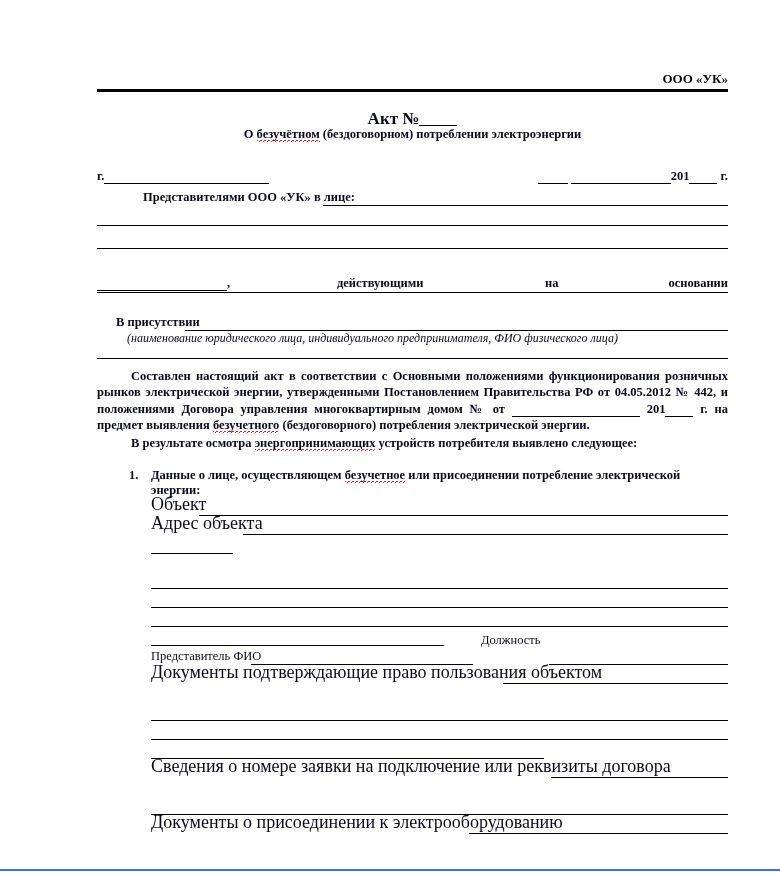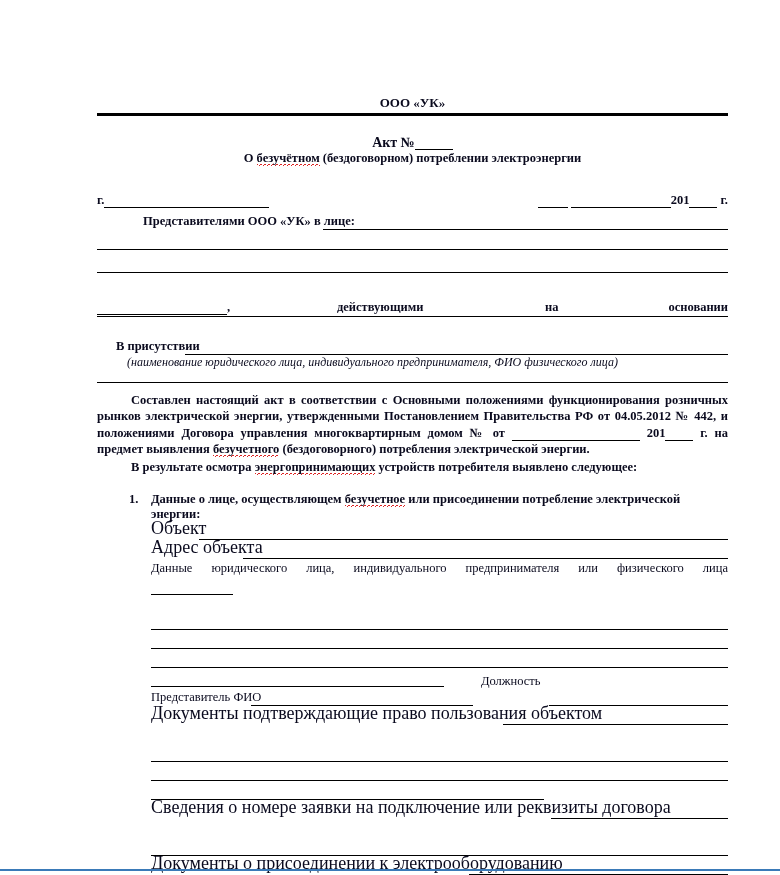--- a/index.html
+++ b/index.html
@@ -26,39 +26,39 @@
 
   .doc {
     position: absolute;
     left: 97px;
     top: 0;
     width: 631px;
   }
 
   
   .org-header {
-    text-align: center;
+    text-align: right;
     font-weight: bold;
     font-size: 13px;
     line-height: 14px;
-    padding-top: 96px;
+    padding-top: 72px;
   }
   .rule-thick {
     border-bottom: 3px solid #000;
     margin-top: 3px;
     width: 631px;
   }
 
   .title-block {
     text-align: center;
     margin-top: 18px;
   }
   .title-line1 {
     font-weight: bold;
-    font-size: 14px;
+    font-size: 17px;
     line-height: 15px;
   }
   .title-line2 {
     font-weight: bold;
     font-size: 12.5px;
     line-height: 16px;
   }
   .blank-inline {
     display: inline-block;
     border-bottom: 1px solid #000;
@@ -340,21 +340,20 @@
       <div class="field-row">
         <span class="flabel">Объект</span>
         <span class="fline" style="left:48px;"></span>
       </div>
 
       <div class="field-row">
         <span class="flabel">Адрес объекта</span>
         <span class="fline" style="left:92px;"></span>
       </div>
 
-      <div class="justify-row">Данные юридического лица, индивидуального предпринимателя или физического лица</div>
 
       <div class="blank-row">
         <span class="fline tiny"></span>
       </div>
       <div class="gap16"></div>
       <div class="blank-row">
           <span class="fline"></span>
         </div>
       <div class="blank-row">
           <span class="fline"></span>

